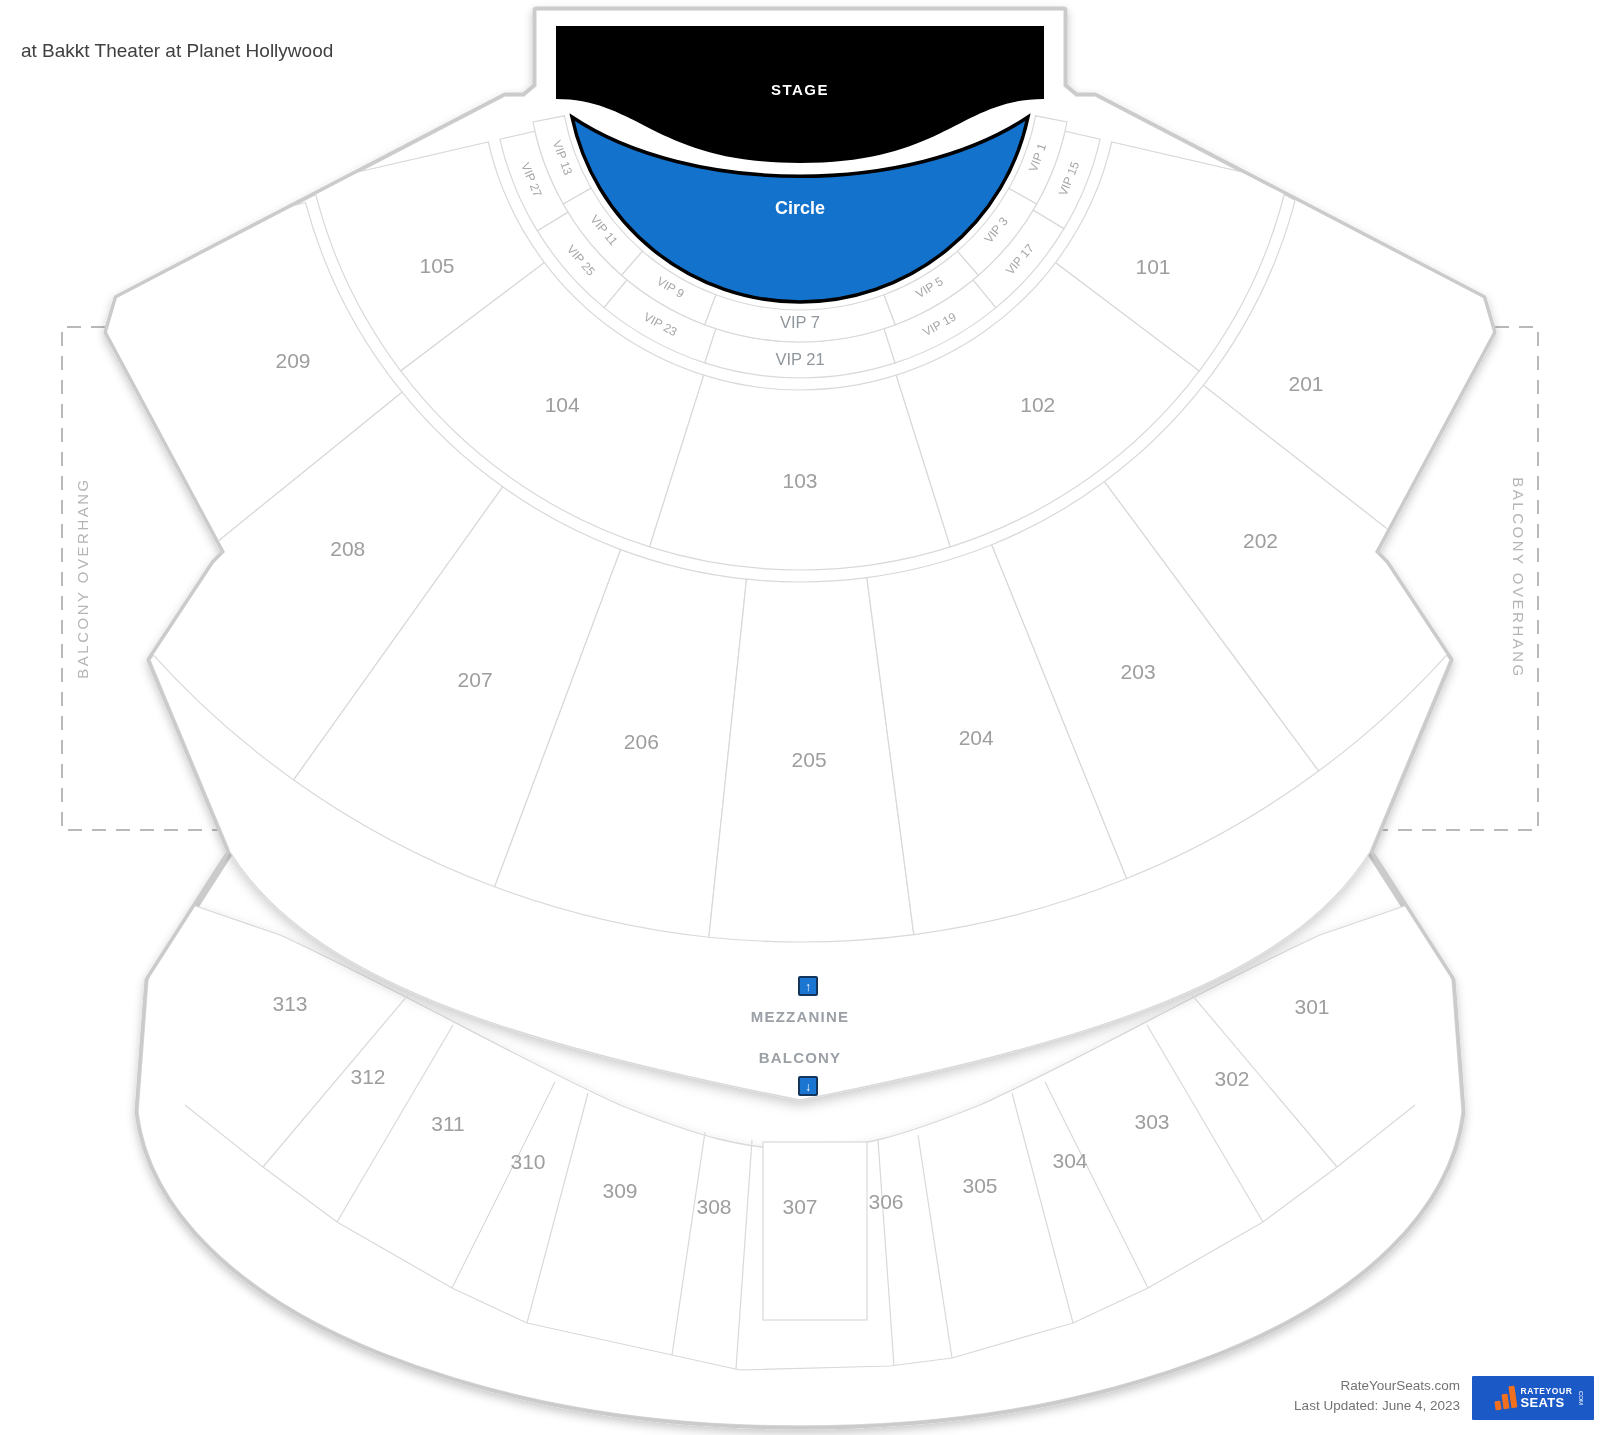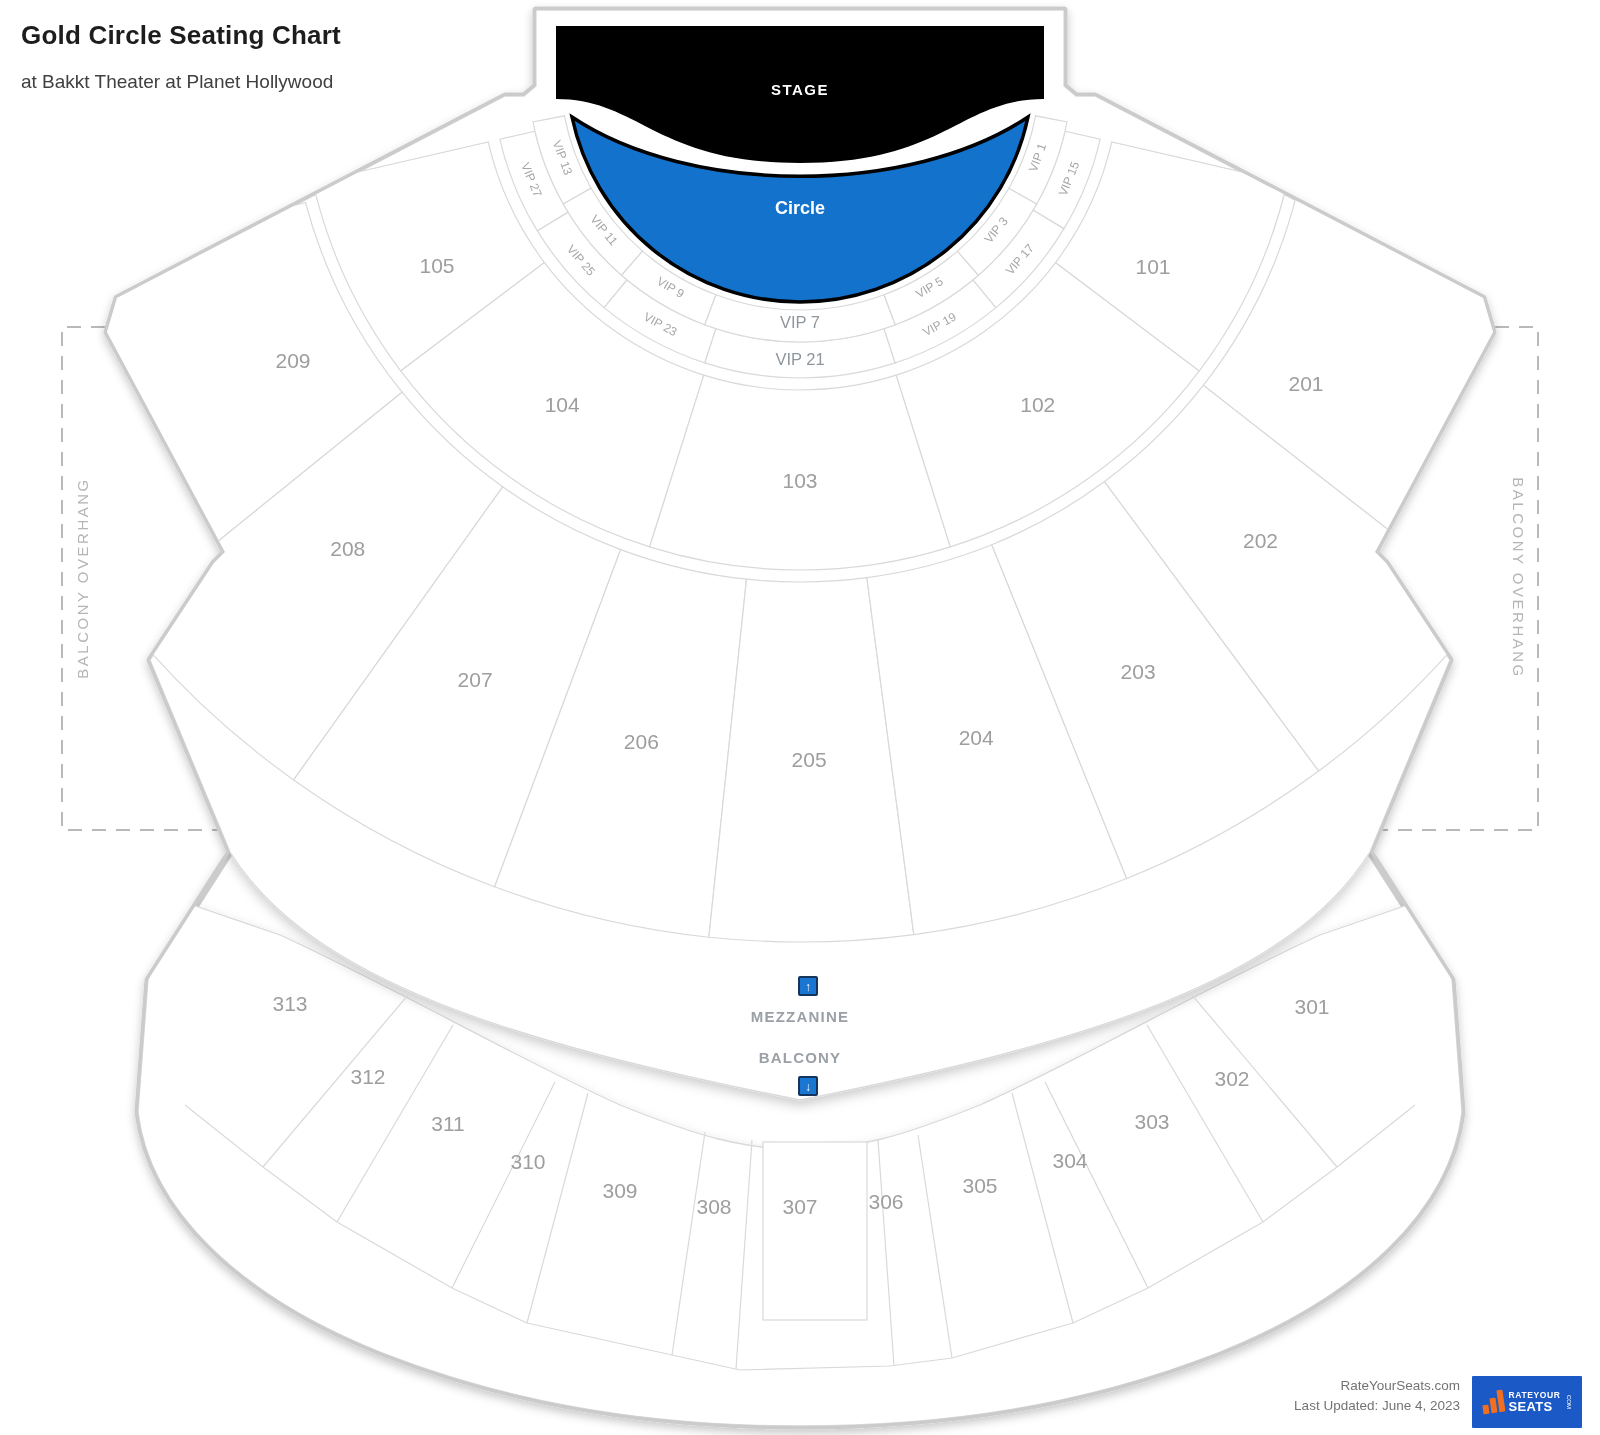--- a/index.html
+++ b/index.html
@@ -4,36 +4,35 @@
 <style>
   html,body{margin:0;padding:0;background:#fff;}
   body{width:1600px;height:1435px;position:relative;overflow:hidden;
        font-family:"Liberation Sans", sans-serif;}
   svg{position:absolute;left:0;top:0;}
   .hdr{position:absolute;left:21px;top:20px;z-index:5;}
   .hdr h1{margin:0;font-size:26px;font-weight:bold;color:#1d1d1d;letter-spacing:.2px;}
   .hdr .sub{margin-top:20px;font-size:19px;color:#404040;}
   .ftr{position:absolute;right:140px;top:1376px;text-align:right;z-index:5;
        font-size:13.5px;color:#737373;line-height:1.5;}
-  .logo{position:absolute;left:1472px;top:1376px;width:110px;height:52px;z-index:5;
-        display:flex;align-items:center;justify-content:center;gap:5px;}
+  .logo{position:absolute;left:1472px;top:1376px;width:110px;height:44px;z-index:5;
+        display:flex;align-items:center;justify-content:center;gap:5px;padding-left:12px;}
   .logo .bars{display:flex;align-items:flex-end;gap:2px;transform:rotate(-8deg);}
   .logo .bars span{display:block;width:6px;border-radius:1px;}
   .logo .txt{display:flex;flex-direction:column;line-height:1;}
   .logo .t1{font-size:8.5px;font-weight:bold;color:#fff;letter-spacing:.6px;}
   .logo .t2{font-size:13px;font-weight:bold;color:#fff;letter-spacing:.3px;}
   .logo .t3{font-size:6px;color:#fff;writing-mode:vertical-rl;margin-left:1px;}
   .logo{border-radius:1px;}
   text{font-family:"Liberation Sans", sans-serif;}
 </style>
 </head>
 <body>
 
 <div class="hdr">
-  <h1>Gold Circle Seating Chart</h1>
   <div class="sub">at Bakkt Theater at Planet Hollywood</div>
 </div>
 
 <div class="ftr">
   <div>RateYourSeats.com</div>
   <div>Last Updated: June 4, 2023</div>
 </div>
 
 <div class="logo" id="logoBox" style="background: rgb(27, 89, 199);">
   <span class="bars">

